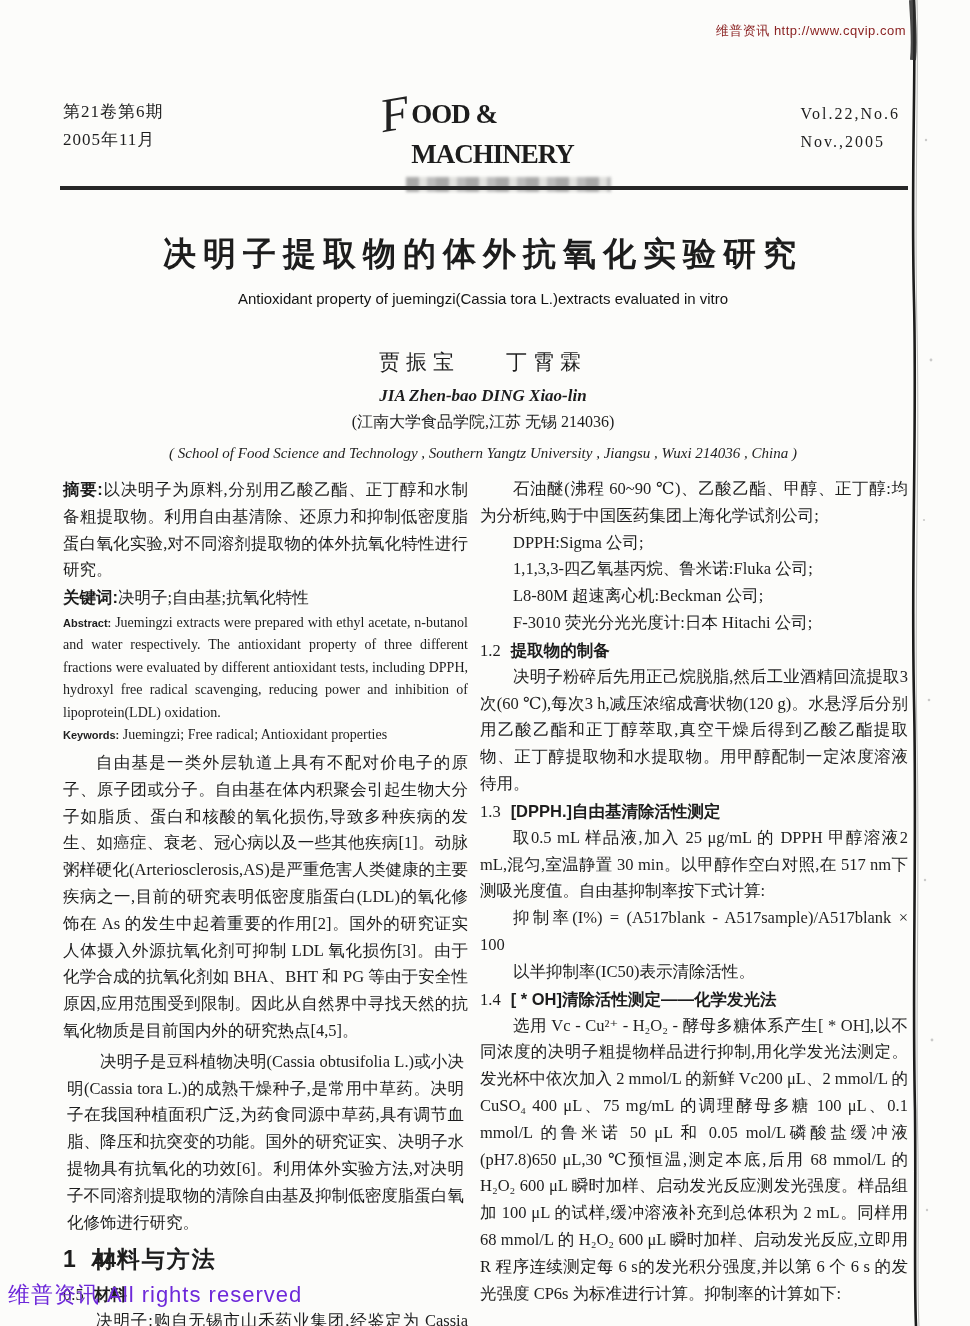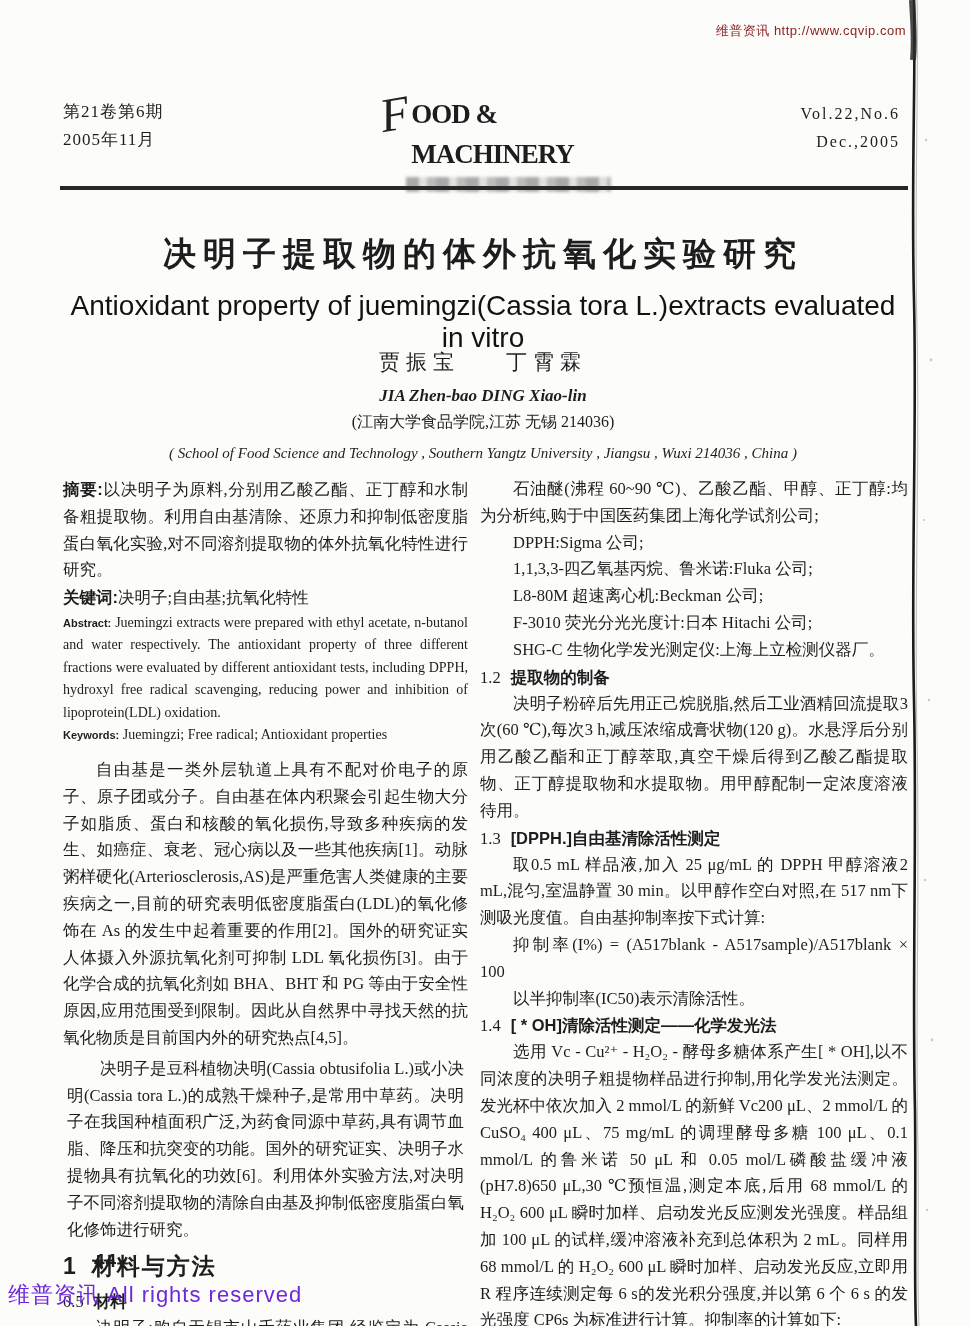--- a/index.html
+++ b/index.html
@@ -11,33 +11,33 @@
   .sans{font-family:"Liberation Sans","DejaVu Sans",sans-serif;}
 
   
   .wm-top{position:absolute;top:22px;right:64px;font-size:13px;color:#8b2323;
     font-family:"Liberation Sans","DejaVu Sans",sans-serif;letter-spacing:.5px;}
   .wm-bottom{position:absolute;left:8px;top:1280px;font-size:22px;color:#6d28d9;
     font-family:"Liberation Sans","DejaVu Sans",sans-serif;letter-spacing:1px;}
 
   
   .hdr-left{position:absolute;left:63px;top:98px;font-size:17px;line-height:28px;letter-spacing:1px;}
-  .hdr-right{position:absolute;right:70px;top:100px;text-align:right;font-size:16px;line-height:28px;letter-spacing:2px;}
+  .hdr-right{position:absolute;right:70px;top:100px;text-align:left;font-size:16px;line-height:28px;letter-spacing:2px;}
   .logo{position:absolute;left:380px;top:94px;width:260px;}
   .logo-row{display:flex;align-items:flex-start;}
   .logo-f{font-style:italic;font-size:48px;line-height:40px;transform:rotate(-10deg);margin-right:2px;color:#222;}
   .logo-text{font-weight:bold;font-size:27px;letter-spacing:-1px;line-height:40px;font-stretch:condensed;}
   .logo-blur{margin:3px 0 0 26px;width:205px;height:15px;opacity:.75;filter:blur(1.4px);
     background:repeating-linear-gradient(90deg,#8f8f8f 0 13px,#d9d9d6 13px 21px,#a8a8a8 21px 30px);}
   .hdr-rule{position:absolute;left:60px;top:186px;width:848px;height:4px;background:#272727;}
 
   
   .title-cn{position:absolute;left:60px;top:232px;width:846px;text-align:center;
     font-weight:bold;font-size:33px;letter-spacing:7px;}
-  .title-en{position:absolute;left:60px;top:290px;width:846px;text-align:center;font-size:28px;color:#121212;}
+  .title-en{position:absolute;left:60px;top:290px;width:846px;text-align:center;font-size:15px;color:#121212;}
   .authors-cn{position:absolute;left:60px;top:348px;width:846px;text-align:center;font-size:21px;letter-spacing:6px;}
   .authors-cn .gap{display:inline-block;width:46px;}
   .authors-en{position:absolute;left:60px;top:386px;width:846px;text-align:center;
     font-size:17px;font-style:italic;font-weight:bold;}
   .affil-cn{position:absolute;left:60px;top:412px;width:846px;text-align:center;font-size:16px;}
   .affil-en{position:absolute;left:60px;top:445px;width:846px;text-align:center;font-size:15px;font-style:italic;}
 
   
   .columns{position:absolute;left:63px;top:476px;width:845px;display:flex;gap:12px;}
   .col-left{width:405px;}
@@ -80,21 +80,21 @@
   <div class="logo">
     <div class="logo-row">
       <span class="logo-f">F</span>
       <span class="logo-text">OOD &amp; MACHINERY</span>
     </div>
     <div class="logo-blur"></div>
   </div>
 
   <div class="hdr-right">
     <div>Vol.22,No.6</div>
-    <div>Dec.,2005</div>
+    <div>Nov.,2005</div>
   </div>
 
   <div class="hdr-rule"></div>
 
   <div class="title-cn sans">决明子提取物的体外抗氧化实验研究</div>
   <div class="title-en sans">Antioxidant property of juemingzi(Cassia tora L.)extracts evaluated in vitro</div>
 
   <div class="authors-cn">
     <span>贾振宝</span><span class="gap"></span><span>丁霄霖</span>
   </div>
@@ -111,39 +111,38 @@
       <div class="cn">
         <span class="lbl">关键词:</span><span>决明子;自由基;抗氧化特性</span>
       </div>
       <div class="en-abs">
         <span class="lbl">Abstract:</span> <span>Juemingzi extracts were prepared with ethyl acetate, n-butanol and water respectively. The antioxidant property of three different fractions were evaluated by different antioxidant tests, including DPPH, hydroxyl free radical scavenging, reducing power and inhibition of lipoprotein(LDL) oxidation.</span>
       </div>
       <div class="en-abs">
         <span class="lbl">Keywords:</span> <span>Juemingzi; Free radical; Antioxidant properties</span>
       </div>
 
-      <p class="cn indent" style="margin:10px 0 0;">自由基是一类外层轨道上具有不配对价电子的原子、原子团或分子。自由基在体内积聚会引起生物大分子如脂质、蛋白和核酸的氧化损伤,导致多种疾病的发生、如癌症、衰老、冠心病以及一些其他疾病[1]。动脉粥样硬化(Arteriosclerosis,AS)是严重危害人类健康的主要疾病之一,目前的研究表明低密度脂蛋白(LDL)的氧化修饰在 As 的发生中起着重要的作用[2]。国外的研究证实人体摄入外源抗氧化剂可抑制 LDL 氧化损伤[3]。由于化学合成的抗氧化剂如 BHA、BHT 和 PG 等由于安全性原因,应用范围受到限制。因此从自然界中寻找天然的抗氧化物质是目前国内外的研究热点[4,5]。</p>
+      <p class="cn indent" style="margin:3px 0 0;">自由基是一类外层轨道上具有不配对价电子的原子、原子团或分子。自由基在体内积聚会引起生物大分子如脂质、蛋白和核酸的氧化损伤,导致多种疾病的发生、如癌症、衰老、冠心病以及一些其他疾病[1]。动脉粥样硬化(Arteriosclerosis,AS)是严重危害人类健康的主要疾病之一,目前的研究表明低密度脂蛋白(LDL)的氧化修饰在 As 的发生中起着重要的作用[2]。国外的研究证实人体摄入外源抗氧化剂可抑制 LDL 氧化损伤[3]。由于化学合成的抗氧化剂如 BHA、BHT 和 PG 等由于安全性原因,应用范围受到限制。因此从自然界中寻找天然的抗氧化物质是目前国内外的研究热点[4,5]。</p>
       <p class="cn indent" style="margin:4px;">决明子是豆科植物决明(Cassia obtusifolia L.)或小决明(Cassia tora L.)的成熟干燥种子,是常用中草药。决明子在我国种植面积广泛,为药食同源中草药,具有调节血脂、降压和抗突变的功能。国外的研究证实、决明子水提物具有抗氧化的功效[6]。利用体外实验方法,对决明子不同溶剂提取物的清除自由基及抑制低密度脂蛋白氧化修饰进行研究。</p>
 
       <div class="sec-h1">
         <span class="num">1</span><span>材料与方法</span>
       </div>
       <div class="sub-h">
         <span class="num">0.5</span><span>材料</span>
       </div>
       <div class="cn indent">决明子:购自无锡市山禾药业集团,经鉴定为 Cassia tora L.;</div>
     </div>
 
     <div class="col-right">
       <div class="cn indent">石油醚(沸程 60~90 ℃)、乙酸乙酯、甲醇、正丁醇:均为分析纯,购于中国医药集团上海化学试剂公司;</div>
       <div class="cn indent">DPPH:Sigma 公司;</div>
       <div class="cn indent">1,1,3,3-四乙氧基丙烷、鲁米诺:Fluka 公司;</div>
       <div class="cn indent">L8-80M 超速离心机:Beckman 公司;</div>
       <div class="cn indent">F-3010 荧光分光光度计:日本 Hitachi 公司;</div>
-      <div class="cn indent">SHG-C 生物化学发光测定仪:上海上立检测仪器厂。</div>
 
       <div class="sub-h">
         <span class="num">1.2</span><span>提取物的制备</span>
       </div>
       <div class="cn indent">决明子粉碎后先用正己烷脱脂,然后工业酒精回流提取3次(60 ℃),每次3 h,减压浓缩成膏状物(120 g)。水悬浮后分别用乙酸乙酯和正丁醇萃取,真空干燥后得到乙酸乙酯提取物、正丁醇提取物和水提取物。用甲醇配制一定浓度溶液待用。</div>
 
       <div class="sub-h">
         <span class="num">1.3</span><span>[DPPH.]自由基清除活性测定</span>
       </div>
       <div class="cn indent">取0.5 mL 样品液,加入 25 μg/mL 的 DPPH 甲醇溶液2 mL,混匀,室温静置 30 min。以甲醇作空白对照,在 517 nm下测吸光度值。自由基抑制率按下式计算:</div>

